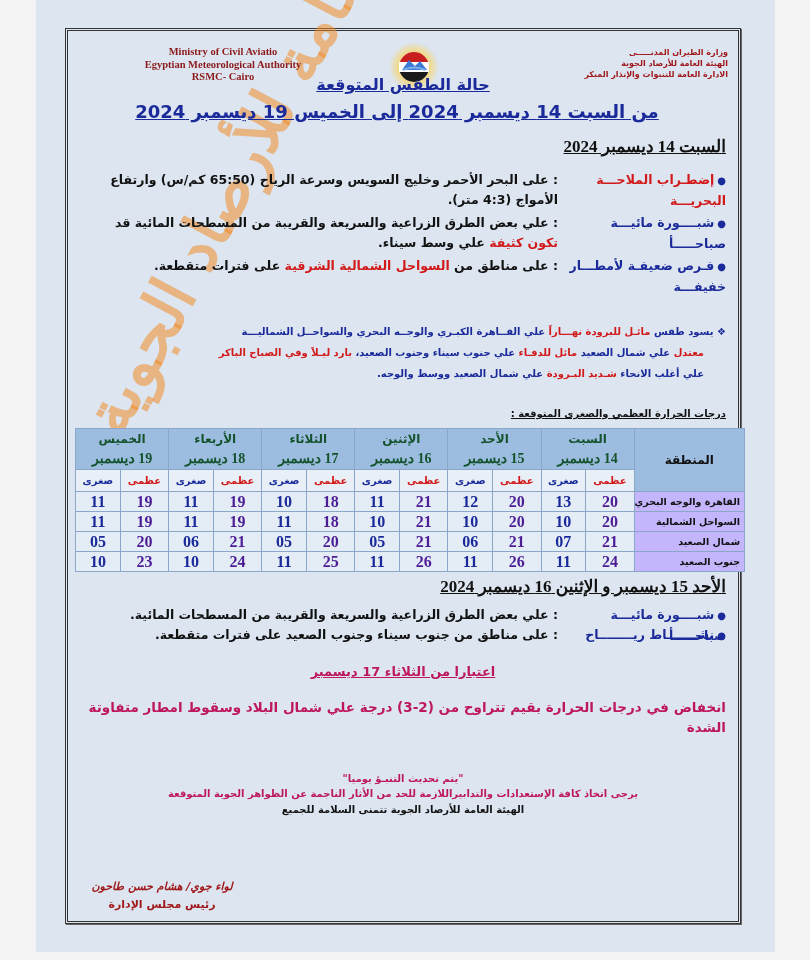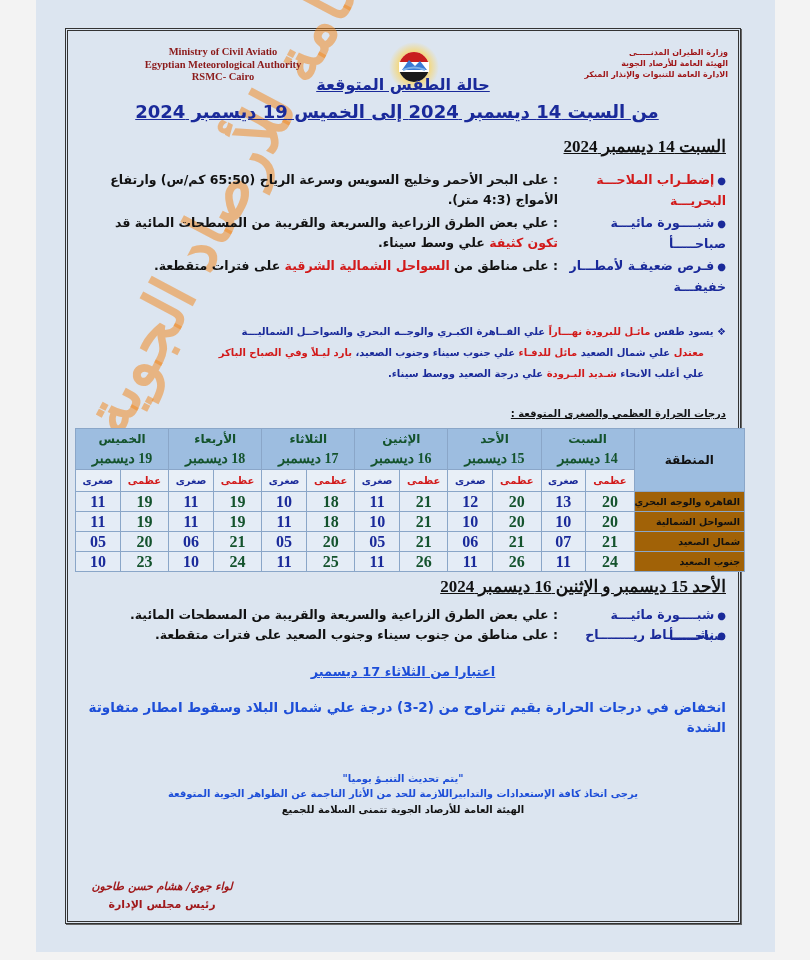--- a/index.html
+++ b/index.html
@@ -34,41 +34,41 @@
   .sec-title {
     right: 12px; text-align: right; font-weight: bold; font-size: 17px; color: #111;
     font-family: "Liberation Serif", "DejaVu Serif", serif; text-decoration: underline;
   }
   .item { right: 12px; width: 650px; direction: rtl; font-size: 12.5px; font-weight: bold; line-height: 20px; }
   .item .lbl { display: inline-block; width: 168px; vertical-align: top; }
   .item .lbl .dot { color: #1a2a9a; font-size: 10px; margin-left: 3px; }
   .item .txt { display: inline-block; width: 470px; vertical-align: top; color: #111; }
   .blue { color: #1a2a9a; }
   .red { color: #d21a1a; }
-  .dred { color: #1d4ed8; }
+  .dred { color: #be185d; }
   .para {
     right: 12px; width: 650px; direction: rtl; font-weight: bold; font-size: 10px; line-height: 21px; color: #1a2a9a;
   }
   .tbl-label {
     right: 12px; top: 377px; direction: rtl; font-size: 10px; font-weight: bold; color: #111; text-decoration: underline;
   }
   table.temps {
     position: absolute; left: 7px; top: 397px; width: 670px; border-collapse: collapse; direction: rtl;
     font-family: "Liberation Serif", "DejaVu Serif", serif;
   }
   table.temps td, table.temps th { border: 1px solid #8aa6c8; padding: 0; text-align: center; }
   .th-region { background: #9dbde0; width: 94px; font-family: "DejaVu Sans", sans-serif; font-size: 12px; font-weight: bold; color: #111; }
   .th-day { background: #9dbde0; height: 40px; font-size: 14px; font-weight: bold; color: #14532d; line-height: 19px; }
   .th-day .dname { font-family: "DejaVu Sans", sans-serif; font-size: 12px; }
   .sub { background: #e8eff7; height: 21px; font-family: "DejaVu Sans", sans-serif; font-size: 10px; font-weight: bold; }
   .sub.mx { color: #d21a1a; }
   .sub.mn { color: #1a2a9a; }
-  .rname { background: #a16207; font-family: "DejaVu Sans", sans-serif; font-size: 9.5px; font-weight: bold; color: #111; text-align: right !important; padding-right: 4px !important; white-space: nowrap; }
+  .rname { background: #c4b5fd; font-family: "DejaVu Sans", sans-serif; font-size: 9.5px; font-weight: bold; color: #111; text-align: right !important; padding-right: 4px !important; white-space: nowrap; }
   .val { height: 19px; font-size: 16px; font-weight: bold; background: #e4ecf6; }
-  .val.mx { color: #14532d; }
+  .val.mx { color: #4c1d95; }
   .val.mn { color: #1a2a9a; }
   .center-red { left: 0; right: 0; text-align: center; direction: rtl; font-weight: bold; }
   .wm {
     position: absolute; color: rgba(240,140,40,0.55); font-weight: bold; font-family: "DejaVu Serif", serif;
     pointer-events: none; white-space: nowrap;
   }
 </style>
 </head>
 <body>
 
@@ -118,21 +118,21 @@
     </div>
 
     <div class="abs item" style="top:225px;">
       <span class="lbl blue"><span class="dot">●</span><span>فـرص ضعيفـة لأمطـــار خفيفـــة</span></span><span class="txt"><span>: على مناطق من </span><span class="red">السواحل الشمالية الشرقية</span><span> على فترات متقطعة.</span></span>
     </div>
 
 
     <div class="abs para" style="top:290px;">
       <div><span>❖</span> <span>يسود طقس </span><span class="red">مائـل للبرودة نهـــاراً</span><span> علي القــاهرة الكبـري والوجــه البحري والسواحــل الشماليـــة</span></div>
       <div style="padding-right:22px;"><span class="red">معتدل</span><span> علي شمال الصعيد </span><span class="red">مائل للدفـاء</span><span> علي جنوب سيناء وجنوب الصعيد، </span><span class="red">بارد ليـلاً وفي الصباح الباكر</span></div>
-      <div style="padding-right:22px;"><span>علي أغلب الانحاء </span><span class="red">شـديد البـرودة</span><span> علي درجة الصعيد ووسط سيناء.</span></div>
+      <div style="padding-right:22px;"><span>علي أغلب الانحاء </span><span class="red">شـديد البـرودة</span><span> علي شمال الصعيد ووسط والوجه.</span></div>
     </div>
 
     <div class="abs tbl-label">درجات الحرارة العظمي والصغرى المتوقعة :</div>
     <table class="temps">
       <tbody>
           <tr>
         <th class="th-region" rowspan="2">المنطقة</th>
         <th class="th-day" colspan="2">
               <div class="dname">السبت</div>
               <div>14 ديسمبر</div>

